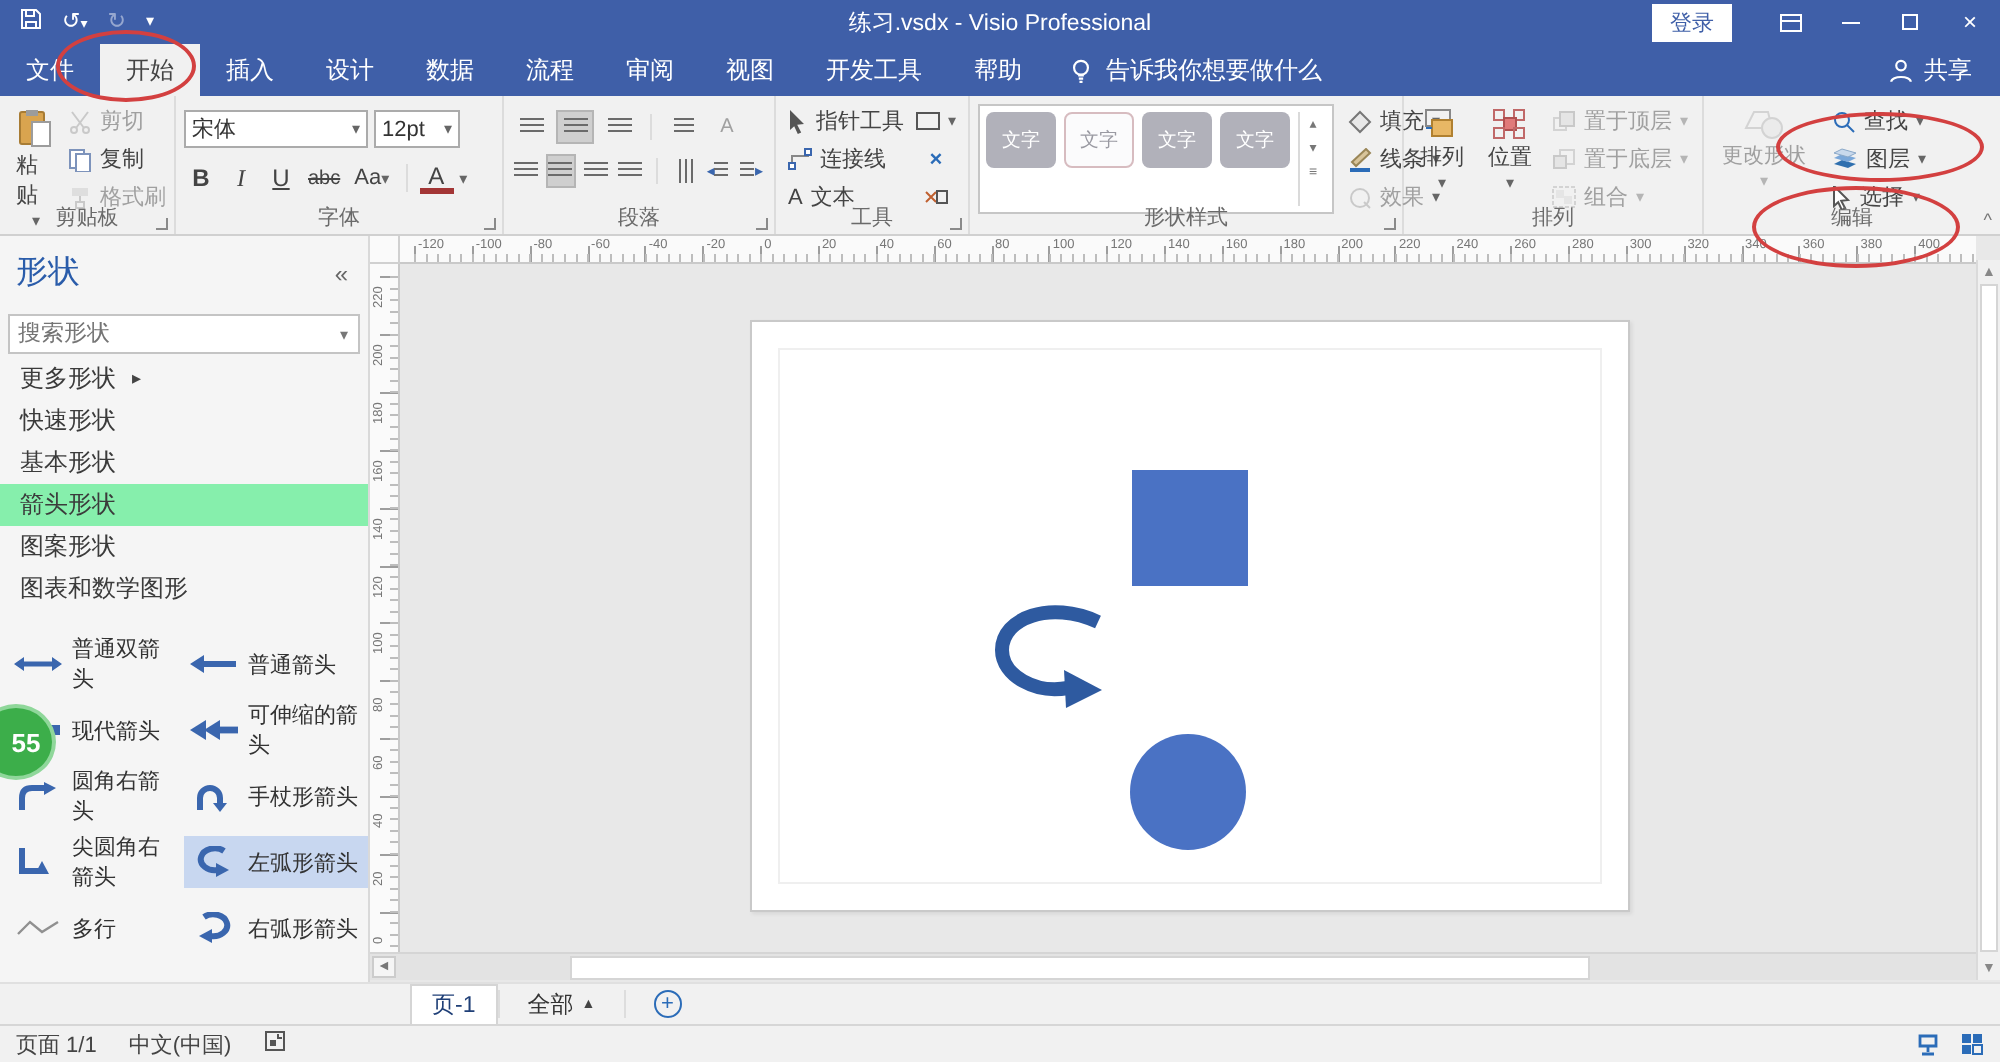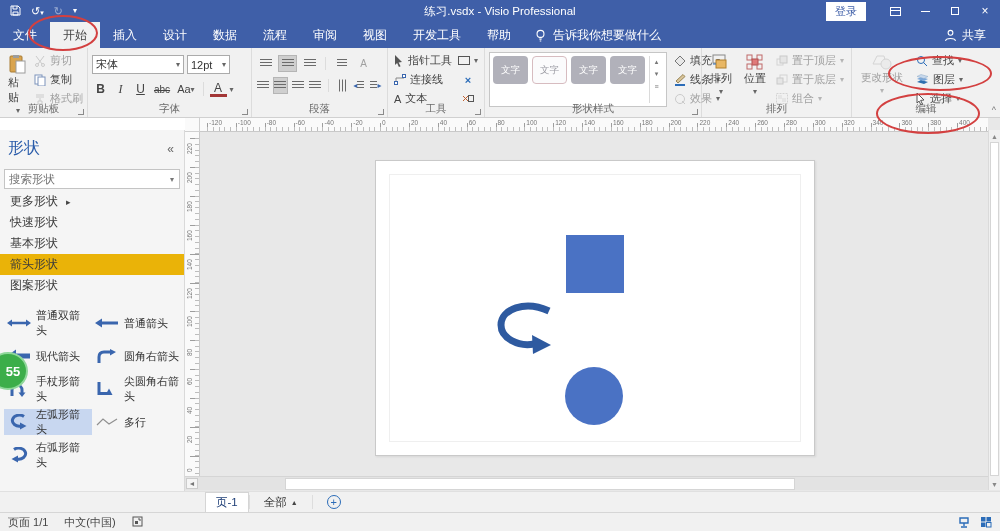--- a/index.html
+++ b/index.html
@@ -50,30 +50,30 @@
   .thumb.light { background:#fbfbfc; border:1px solid #d7bcc0; color:#9a9aa2; }
   .gal { background:#fff; border:1px solid #c6c6c6; display:flex; gap:4px; padding:3px; }
   .galscroll { display:flex; flex-direction:column; border-left:1px solid #dadada; }
   .galscroll span { height:12px; width:13px; font-size:7px; color:#777; display:flex; align-items:center; justify-content:center; }
   .vline { width:1px; background:#dcdcdc; margin:2px 3px; align-self:stretch; }
 
   
   .main { position:absolute; left:0; top:118px; width:1000px; height:373px; }
 
   
-  .panel { position:absolute; left:0; top:12px; width:185px; height:373px; background:#f5f5f5; border-right:1px solid #d9d9d9; overflow:hidden; }
+  .panel { position:absolute; left:0; top:0; width:185px; height:373px; background:#f5f5f5; border-right:1px solid #d9d9d9; overflow:hidden; }
   .panel-title { display:flex; justify-content:space-between; align-items:center; padding:8px 10px 4px 8px; }
   .panel-title .t { font-size:16px; color:#2a5caa; }
   .panel-title .c { color:#666; font-size:12px; }
   .searchbox { margin:6px 4px 2px 4px; height:20px; background:#fff; border:1px solid #c4c4c4; display:flex; align-items:center; }
   .searchbox input { border:none; outline:none; flex:1; font-size:11.5px; padding:0 4px; color:#555; font-family:inherit; background:transparent; }
   .searchbox .sb-arr { font-size:8px; color:#777; padding:0 3px; }
   .stencils { }
   .sten { height:21px; display:flex; align-items:center; padding-left:10px; font-size:12px; color:#3b3b3b; gap:8px; }
-  .sten.sel { background:#eab308; }
+  .sten.sel { background:#86efac; }
   .sten .arr { font-size:9px; color:#444; }
   .shapegrid { display:grid; grid-template-columns:88px 92px; row-gap:7px; margin:14px 0 0 4px; }
   .shp { display:flex; align-items:center; gap:5px; height:26px; padding:2px 3px; font-size:11px; color:#333; }
   .shp.sel { background:#c8d7f0; }
   .shp svg { flex:none; }
 
   
   .drawing { position:absolute; left:185px; top:0; width:815px; height:373px; background:#e8e8e8; }
   .rcorner { position:absolute; left:0; top:0; width:15px; height:14px; background:#fafafa; border-right:1px solid #d0d0d0; border-bottom:1px solid #d0d0d0; }
   .h-ruler { position:absolute; left:15px; top:0; width:788px; height:14px; background:#fafafa; border-bottom:1px solid #c9c9c9; overflow:hidden; }
@@ -497,39 +497,50 @@
           </div>
         <div class="sten">
             <span>基本形状</span>
           </div>
         <div class="sten sel">
             <span>箭头形状</span>
           </div>
         <div class="sten">
             <span>图案形状</span>
           </div>
+        <div class="sten">
+            <span>图表和数学图形</span>
+          </div>
       </div>
       <div class="shapegrid">
         <div class="shp">
           <svg width="24" height="14" viewBox="0 0 24 14">
               <polygon points="0,7 5,3.5 5,5.8 19,5.8 19,3.5 24,7 19,10.5 19,8.2 5,8.2 5,10.5" fill="#3a66ae"></polygon>
             </svg>
           <span>普通双箭头</span>
         </div>
         <div class="shp">
           <svg width="24" height="14" viewBox="0 0 24 14">
               <polygon points="0,7 7,2.5 7,5.5 23,5.5 23,8.5 7,8.5 7,11.5" fill="#3a66ae"></polygon>
             </svg>
           <span>普通箭头</span>
         </div>
         <div class="shp">
           <svg width="24" height="14" viewBox="0 0 24 14">
               <polygon points="0,7 9,0.5 9,4.5 23,4.5 23,9.5 9,9.5 9,13.5" fill="#3a66ae"></polygon>
             </svg>
           <span>现代箭头</span>
+        </div>
+        <div class="shp">
+          <svg width="24" height="14" viewBox="0 0 24 14">
+              <polygon points="0,7 8,2 8,12" fill="#3a66ae"></polygon>
+              <polygon points="7,7 15,2 15,12" fill="#3a66ae"></polygon>
+              <rect x="14" y="5.3" width="10" height="3.4" fill="#3a66ae"></rect>
+            </svg>
+          <span>可伸缩的箭头</span>
         </div>
         <div class="shp">
           <svg width="24" height="15" viewBox="0 0 24 15">
               <path d="M4,14 V8 Q4,3 9,3 H15" fill="none" stroke="#3a66ae" stroke-width="3"></path>
               <polygon points="15,0 21,3 15,6.5" fill="#3a66ae"></polygon>
             </svg>
           <span>圆角右箭头</span>
         </div>
         <div class="shp">
           <svg width="24" height="15" viewBox="0 0 24 15">

